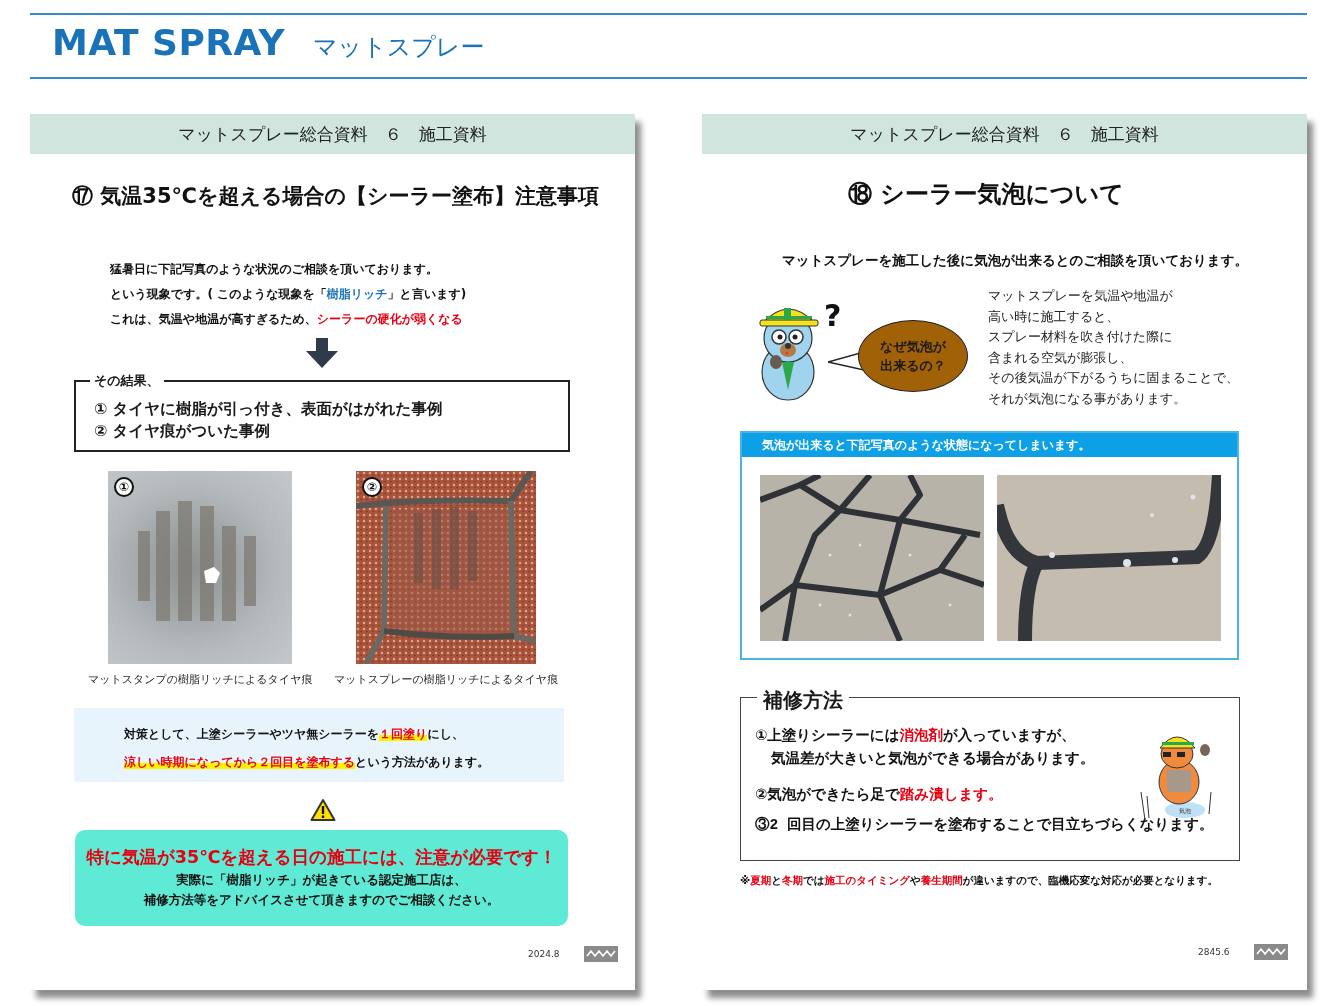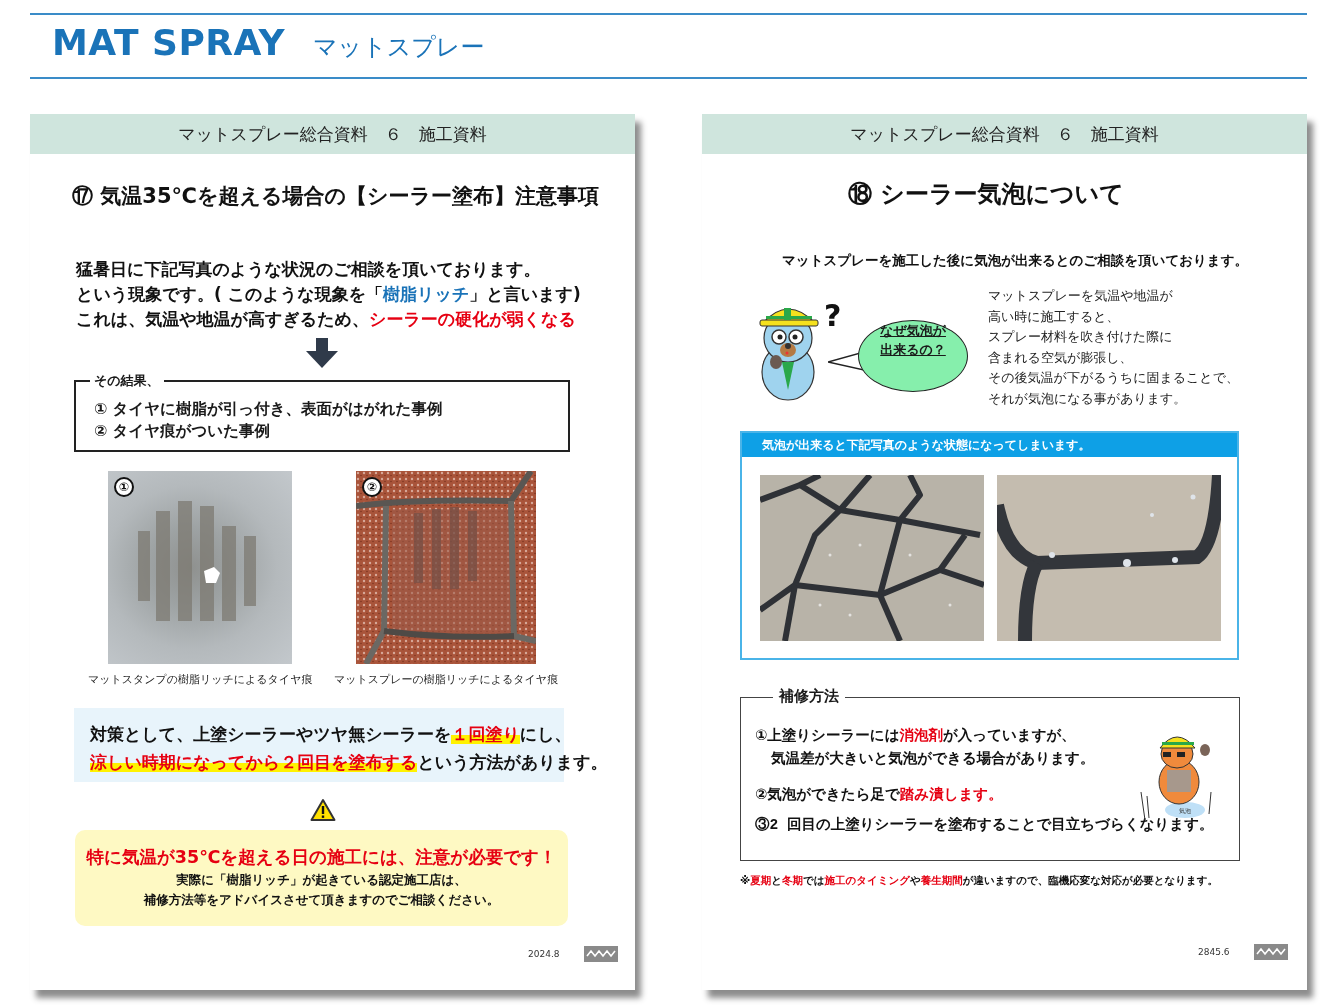--- a/index.html
+++ b/index.html
@@ -11,52 +11,52 @@
   .brand-en { font-family: "DejaVu Sans", sans-serif; font-weight: bold; font-size: 36px; color: #1a73b8; letter-spacing: 0.5px; }
   .brand-jp { font-size: 24px; color: #1a73b8; }
 
   .page { position: absolute; top: 114px; width: 605px; height: 876px; background: #fff; box-shadow: 6px 8px 6px rgba(0,0,0,0.45); }
   .page.left { left: 30px; }
   .page.right { left: 702px; }
   .page-header { height: 40px; background: #cfe5dd; display: flex; align-items: center; justify-content: center; font-size: 17px; color: #222; }
 
   .abs { position: absolute; }
   .title { font-weight: bold; font-size: 21px; color: #111; white-space: nowrap; }
-  .body-text { font-weight: bold; font-size: 17px; line-height: 25px; color: #111; white-space: nowrap; }
+  .body-text { font-weight: bold; font-size: 12px; line-height: 25px; color: #111; white-space: nowrap; margin-left: 34px; }
   .red { color: #e60012; }
   .blue { color: #1a73b8; }
 
   .arrow-down { width: 32px; height: 30px; }
   .result-box { border: 2px solid #222; }
   .result-legend { position: absolute; top: -10px; left: 14px; background: #fff; padding: 0 4px; font-size: 13px; font-weight: bold; }
   .result-line { font-size: 15.5px; font-weight: bold; line-height: 22px; white-space: nowrap; }
 
   .photo { overflow: hidden; }
   .num-badge { position: absolute; top: 6px; left: 6px; width: 20px; height: 20px; border-radius: 50%; background: #fff; border: 2px solid #111; font-size: 12px; font-weight: bold; display: flex; align-items: center; justify-content: center; color: #111; }
   .caption { font-size: 11px; color: #222; white-space: nowrap; }
 
   .measure-box { background: #e8f4fb; }
   .hl { background: linear-gradient(transparent 55%, #fff200 55%); color: #e60012; }
 
-  .warn-box { background: #fef9c3; border-radius: 10px; text-align: center; }
+  .warn-box { background: #5eead4; border-radius: 10px; text-align: center; }
   .warn-title { font-weight: bold; font-size: 17.5px; color: #e60012; line-height: 26px; margin-top: 14px; }
   .warn-sub { font-weight: bold; font-size: 12.5px; color: #111; line-height: 20px; }
 
   .footer { display: flex; align-items: center; gap: 24px; font-size: 9px; color: #333; }
   .logo { width: 34px; height: 16px; background: #8a8a8a; display: flex; align-items: center; justify-content: center; }
 
   .intro-right { font-weight: bold; font-size: 13.5px; color: #111; white-space: nowrap; margin-left: 36px; }
   .explain { font-size: 13px; line-height: 20.5px; color: #222; white-space: nowrap; }
-  .bubble { width: 110px; height: 72px; border: 1.5px solid #222; border-radius: 50%; display: flex; align-items: flex-start; justify-content: center; text-align: center; font-weight: bold; font-size: 13px; line-height: 19px; background: #86efac; text-decoration: underline; }
+  .bubble { width: 110px; height: 72px; border: 1.5px solid #222; border-radius: 50%; display: flex; align-items: center; justify-content: center; text-align: center; font-weight: bold; font-size: 13px; line-height: 19px; background: #a16207; }
 
   .photo-panel { border: 2px solid #4ab4e8; }
   .photo-panel-head { height: 24px; background: #0ea0e6; color: #fff; font-size: 12px; font-weight: bold; display: flex; align-items: center; padding-left: 20px; }
 
   .repair-box { border: 1.5px solid #444; }
-  .repair-legend { position: absolute; top: -11px; left: 16px; background: #fff; padding: 0 6px; font-size: 15px; font-weight: bold; margin-left: 16px; }
+  .repair-legend { position: absolute; top: -11px; left: 16px; background: #fff; padding: 0 6px; font-size: 20px; font-weight: bold; }
   .repair-line { font-weight: bold; font-size: 14.5px; line-height: 23px; white-space: nowrap; color: #111; }
   .note { font-size: 10.5px; font-weight: bold; white-space: nowrap; color: #111; }
 </style>
 </head>
 <body>
 
 <div class="top-rule" style="top:13px;"></div>
 <div class="brand">
   <span class="brand-en">MAT SPRAY</span>
   <span class="brand-jp">マットスプレー</span>

